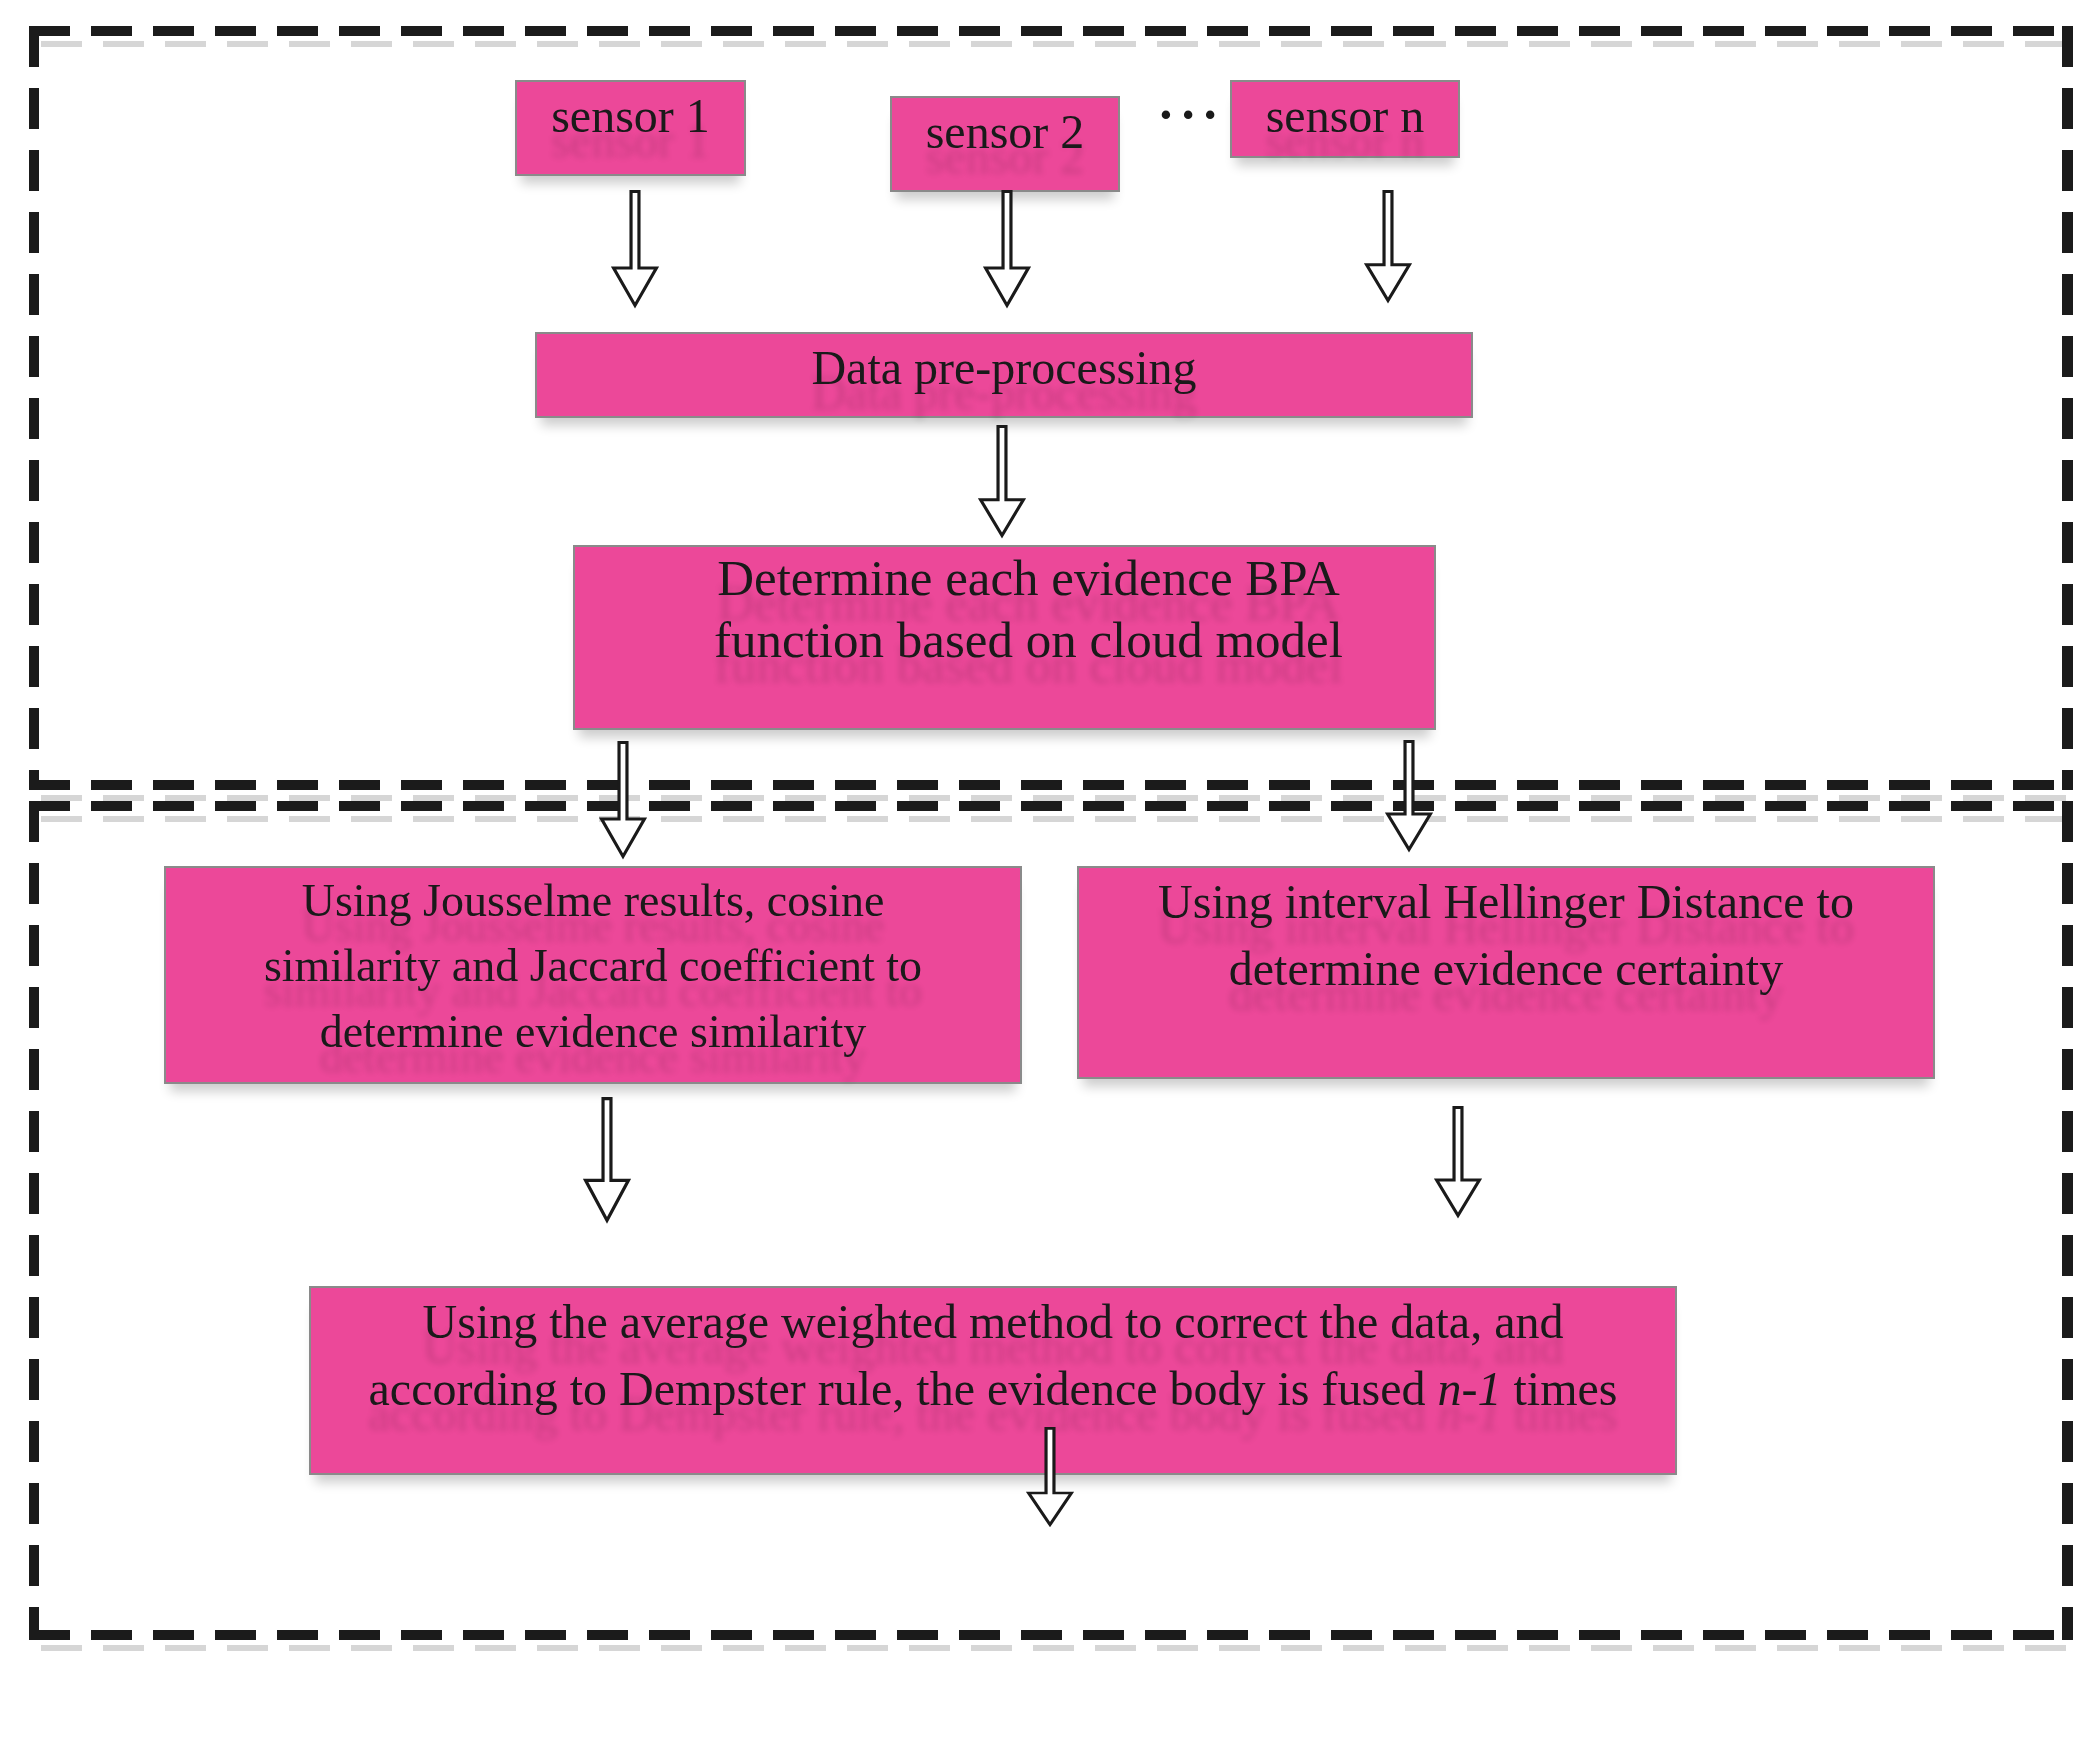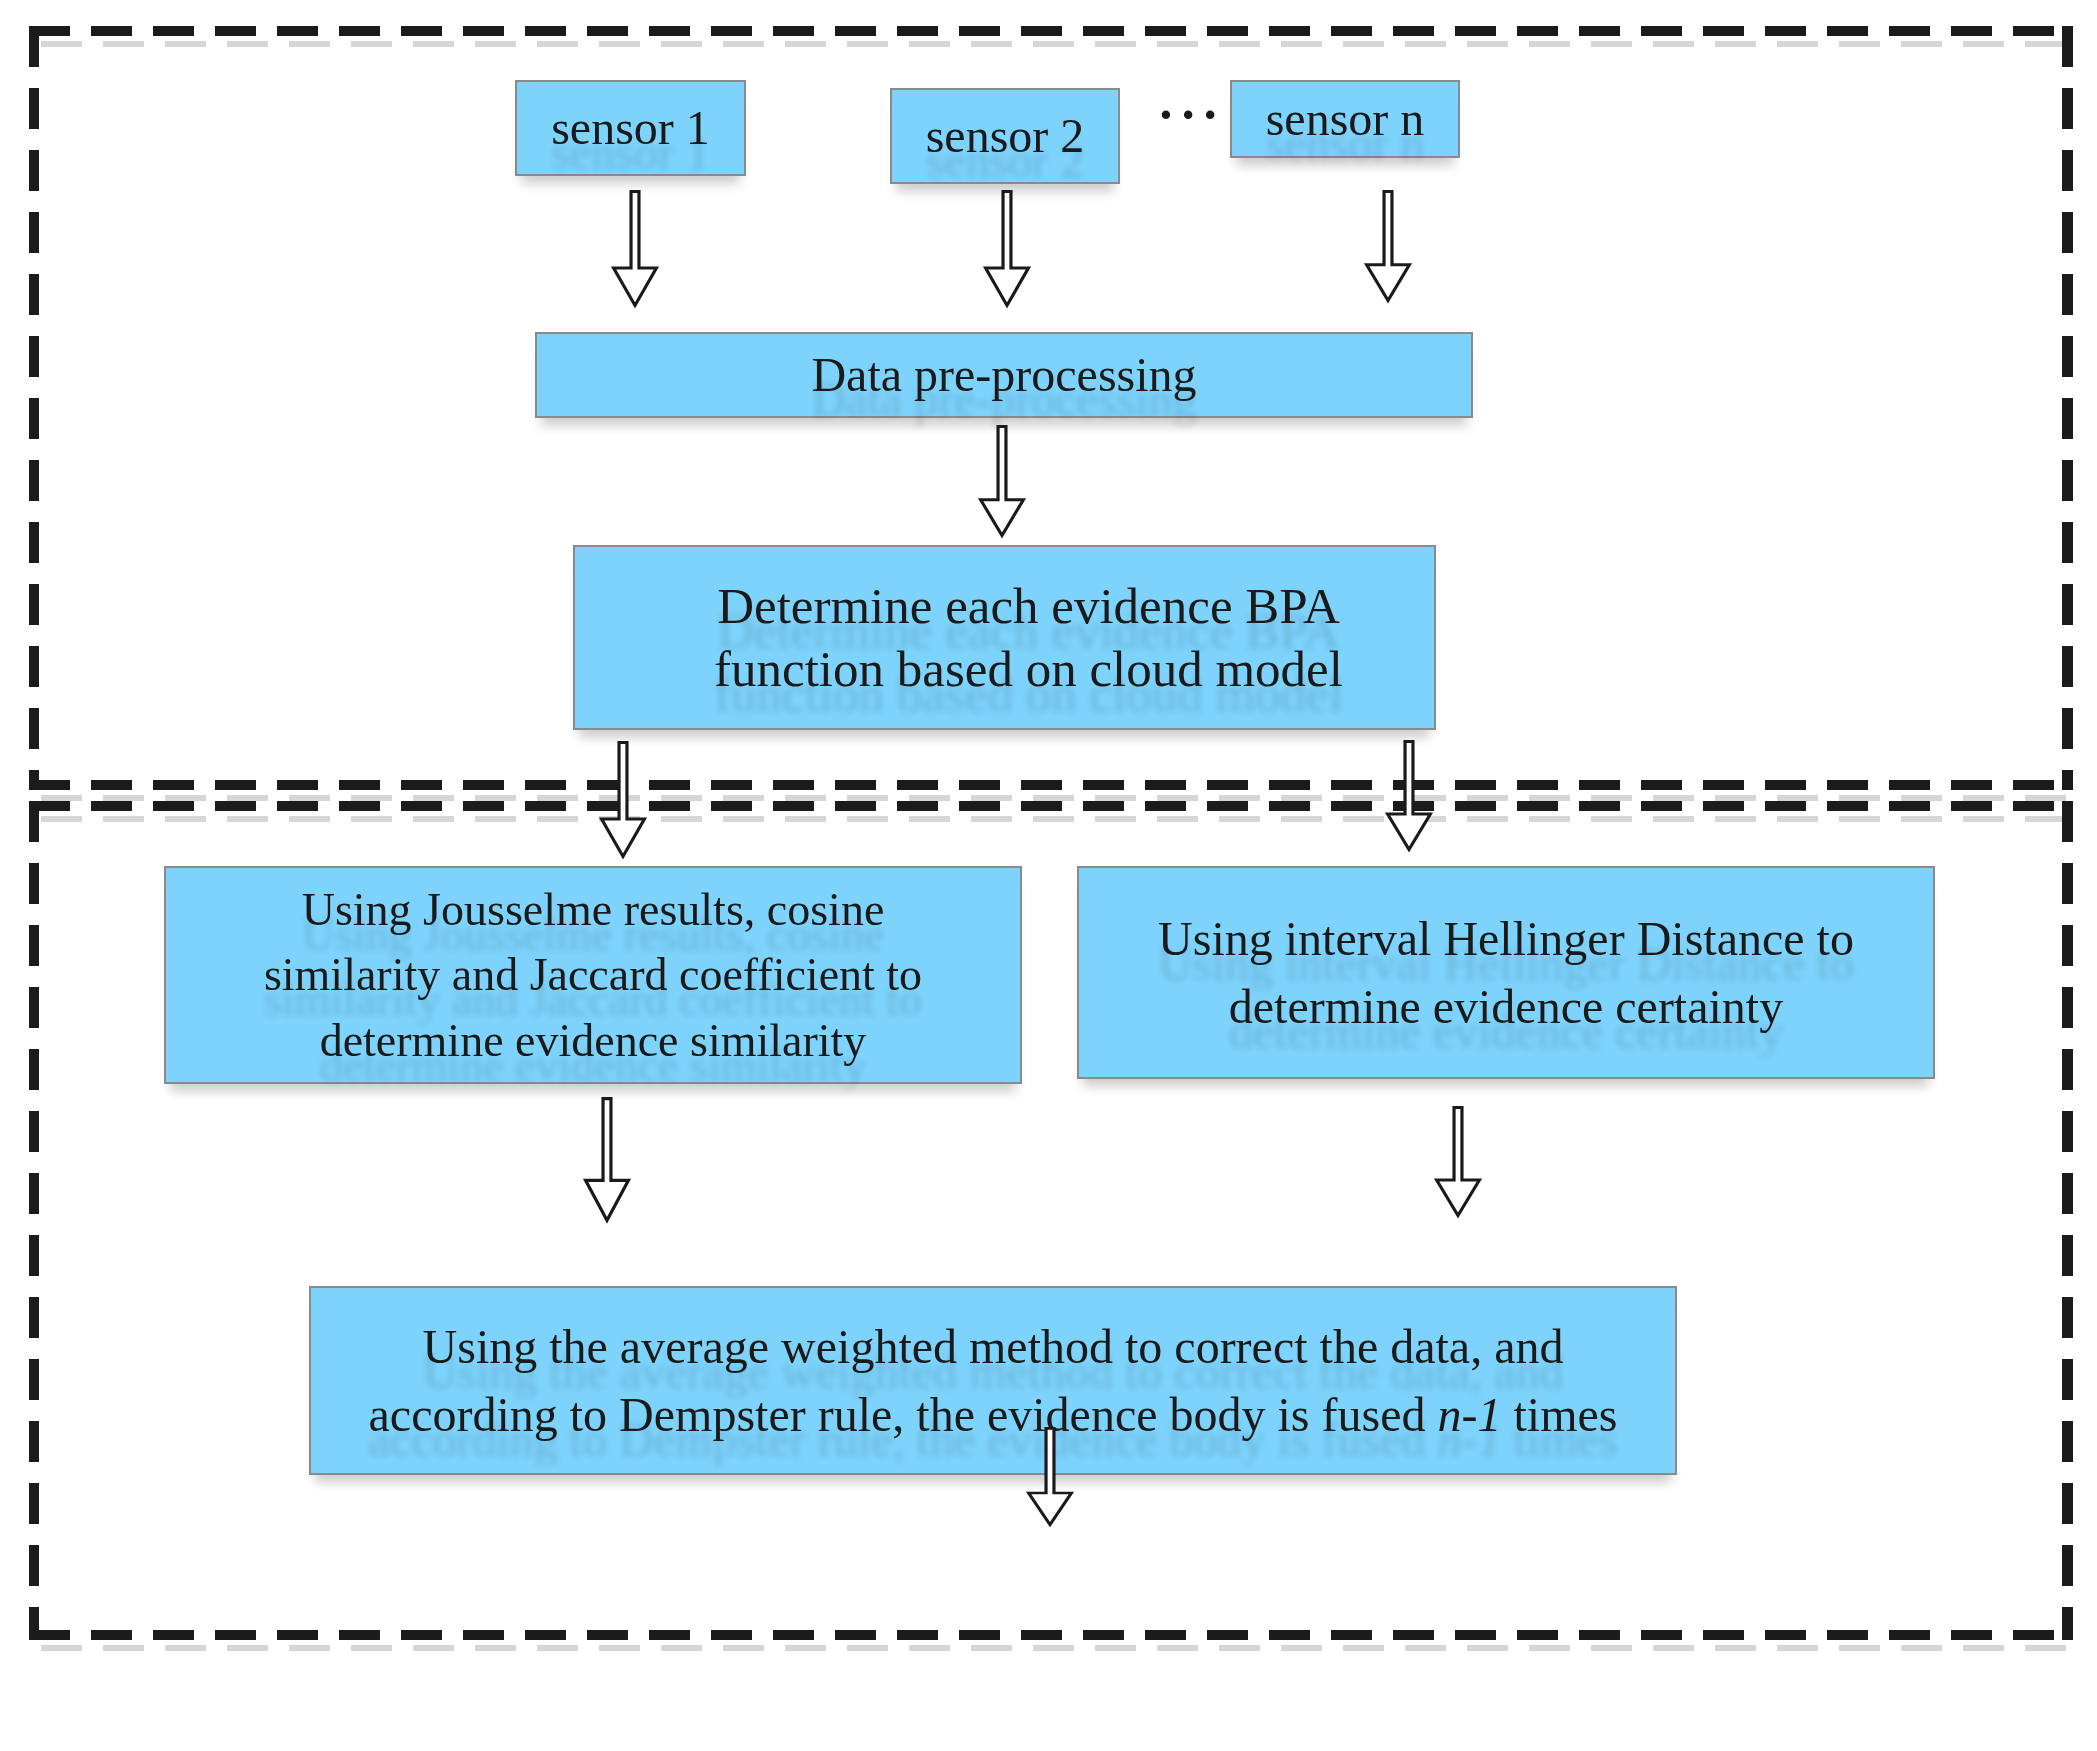--- a/index.html
+++ b/index.html
@@ -37,23 +37,23 @@
     background-image:repeating-linear-gradient(180deg, var(--dash) 0 41px, transparent 41px 62px);
   }
   .vd.left{left:0;}
   .vd.right{right:0;}
 
   
   .fbox{
     position:absolute;
     box-sizing:border-box;
     border:2.4px solid var(--box-border);
-    background:#7dd3fc;
+    background:#ec4899;
     display:flex;flex-direction:column;
-    align-items:center;justify-content:center;
+    align-items:center;justify-content:flex-start;
     text-align:center;
     z-index:4;
     box-shadow:0 14.3px 11px -6.3px rgba(0,0,0,0.20);
     text-shadow:0 25px 6.3px rgba(0,0,0,0.14);
     line-height:1.4;
   }
   .fs60{font-size:48px;}
   .fs64{font-size:51px;line-height:1.22;}
   .fs58{font-size:46px;line-height:1.42;}
   .ellipsis{
@@ -81,21 +81,21 @@
   <div class="dash-rect" style="top:801px;height:839px;">
     <div class="hd top"></div>
     <div class="hd bot"></div>
     <div class="vd left"></div>
     <div class="vd right"></div>
   </div>
 
   <div class="fbox fs60" style="left:515px;top:80px;width:231px;height:96px;">
     <span>sensor 1</span>
   </div>
-  <div class="fbox fs60" style="left:890px;top:88px;width:230px;height:96px;">
+  <div class="fbox fs60" style="left:890px;top:96px;width:230px;height:96px;">
     <span>sensor 2</span>
   </div>
   <div class="ellipsis" style="left:1147px;top:75px;width:87px;height:79px;">···</div>
   <div class="fbox fs60" style="left:1230px;top:80px;width:230px;height:78px;">
     <span>sensor n</span>
   </div>
 
   <svg class="arrow" style="left:612px;top:190px;height:117px;" viewBox="0 0 58 150" preserveAspectRatio="none">
     <polygon points="24,2 34,2 34,100 56,100 29,148 2,100 24,100"></polygon>
   </svg>

